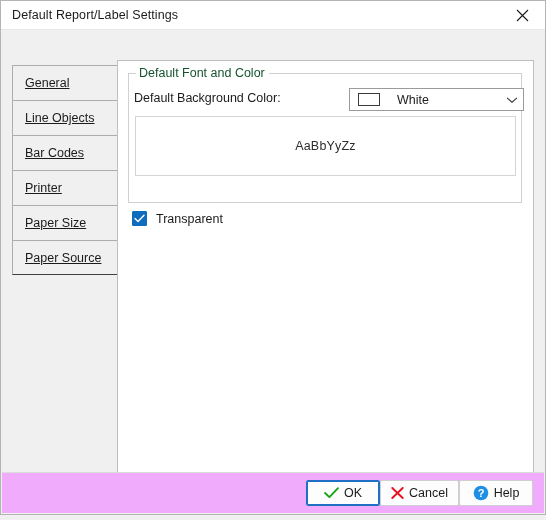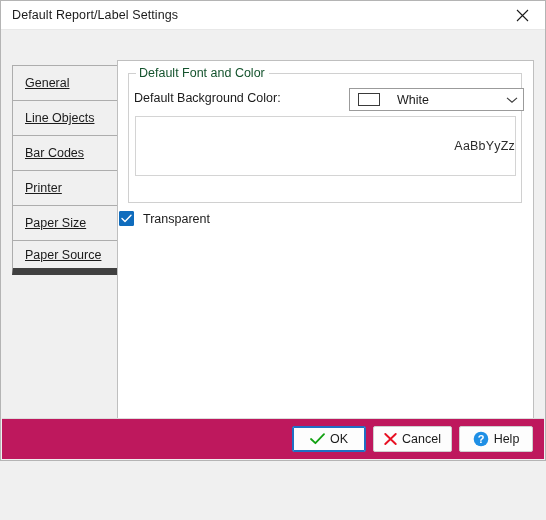--- a/index.html
+++ b/index.html
@@ -13,21 +13,21 @@
     font-family: "Liberation Sans", sans-serif;
     font-size: 12px;
     color: #1a1a1a;
     overflow: hidden;
   }
 
   .dialog {
     position: absolute;
     left: 0; top: 0;
     width: 546px;
-    height: 461px;
+    height: 515px;
     background: #f0f0f0;
     border: 1px solid #b4b4b4;
     box-sizing: border-box;
     display: flex;
     flex-direction: column;
   }
 
   
   .titlebar {
     height: 28px;
@@ -81,21 +81,21 @@
     align-items: center;
     padding-left: 12px;
     font-size: 12.5px;
     color: #1b1b1b;
     cursor: default;
     position: relative;
     white-space: nowrap;
     text-decoration: underline;
   }
   .tab:last-child {
-    border-bottom: 7px solid #404040;
+    border-bottom: 1px solid #404040;
   }
   .tab.selected {
     background: #ffffff;
     border-right: 1px solid #ffffff;
     width: 110px;
     z-index: 4;
   }
 
   
   .content-panel {
@@ -190,32 +190,32 @@
     position: absolute;
     left: 6px;
     top: 42px;
     right: 5px;
     height: 60px;
     border: 1px solid #d4d4d4;
     box-sizing: border-box;
     background: #ffffff;
     display: flex;
     align-items: center;
-    justify-content: flex-end;
+    justify-content: center;
   }
   .preview-text {
     font-size: 12.5px;
     color: #2d2d2d;
     letter-spacing: 0.2px;
   }
 
   
   .checkbox-row {
     position: absolute;
-    left: 1px;
+    left: 14px;
     top: 150px;
     display: flex;
     align-items: center;
     cursor: default;
   }
   .checkbox {
     width: 15px;
     height: 15px;
     background: #0f6cbd;
     border: 1px solid #0f6cbd;
@@ -234,28 +234,27 @@
     white-space: nowrap;
   }
 
   
   .footer {
     position: absolute;
     left: 1px;
     right: 1px;
     bottom: 1px;
     height: 41px;
-    background: #be185d;
+    background: #f0abfc;
     border-top: 1px solid #dcdcdc;
     display: flex;
     align-items: center;
     justify-content: flex-end;
     padding-right: 11px;
     box-sizing: border-box;
-    gap: 7px;
   }
   .btn {
     height: 26px;
     min-width: 74px;
     box-sizing: border-box;
     background: #fdfdfd;
     border: 1px solid #cfcfcf;
     border-radius: 2px;
     display: flex;
     align-items: center;

